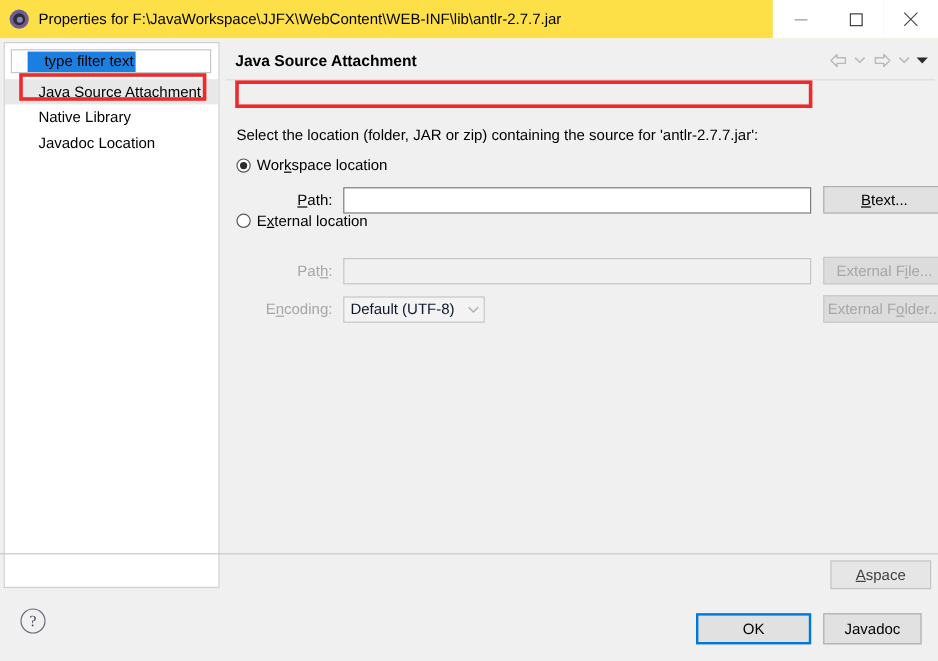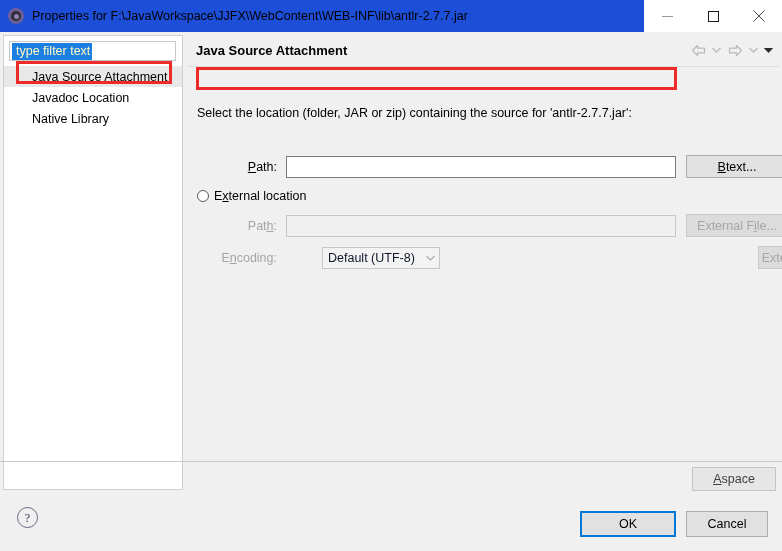--- a/index.html
+++ b/index.html
@@ -15,21 +15,21 @@
     color: #000000;
     overflow: hidden;
     position: relative;
   }
 
   
   .titlebar {
     position: absolute;
     left: 0; top: 0;
     width: 782px; height: 32px;
-    background: #1d4ed8;
+    background: #fde047;
     display: flex;
     align-items: center;
   }
   .app-icon {
     width: 16px; height: 16px;
     margin-left: 8px; margin-right: 8px;
     position: relative;
     flex: 0 0 auto;
   }
   .app-icon .ring {
@@ -97,25 +97,26 @@
     width: 167px; height: 20px;
     border: 1px solid #c8c8c8;
     background: #ffffff;
     box-sizing: border-box;
     display: flex;
     align-items: center;
     padding-left: 2px;
   }
   .filter-text {
     background: #1a7fe0;
-    color: #fef9c3;
+    color: #000000;
     font-size: 12.5px;
     line-height: 15px;
-    padding: 1px 2px 1px 4px;
-    white-space: nowrap;
+    padding: 1px 2px 1px 14px;
+    white-space: nowrap;
+    margin-left: 11px;
   }
   .tree-list {
     position: absolute;
     left: 0; top: 30px;
     width: 178px;
   }
   .tree-item {
     height: 21px;
     display: flex;
     align-items: center;
@@ -194,21 +195,21 @@
 
   
   .radio-row {
     position: absolute;
     display: flex;
     align-items: center;
     font-size: 12.5px;
     white-space: nowrap;
   }
   #row-workspace { left: 9px; top: 96px; }
-  #row-external  { left: 9px; top: 154px; }
+  #row-external  { left: 9px; top: 142px; }
 
   .radio {
     width: 12px; height: 12px;
     border-radius: 50%;
     border: 1px solid #5a5a5a;
     background: #ffffff;
     box-sizing: border-box;
     position: relative;
     margin-right: 5px;
     flex: 0 0 auto;
@@ -225,21 +226,21 @@
 
   
   .field-row {
     position: absolute;
     display: flex;
     align-items: center;
     font-size: 12.5px;
   }
   #row-ws-path  { left: 9px; top: 120px; width: 578px; }
   #row-ex-path  { left: 9px; top: 179px; width: 578px; }
-  #row-ex-enc   { left: 9px; top: 211px; width: 578px; gap: 36px; }
+  #row-ex-enc   { left: 9px; top: 211px; width: 578px; }
 
   .field-label {
     width: 80px;
     text-align: right;
     padding-right: 9px;
     white-space: nowrap;
     flex: 0 0 auto;
   }
   .text-input {
     height: 22px;
@@ -392,24 +393,24 @@
 
   <div class="tree-panel">
     <div class="filter-box">
       <span class="filter-text">type filter text</span>
     </div>
     <div class="tree-list">
       <div class="tree-item selected">
         <span>Java Source Attachment</span>
       </div>
       <div class="tree-item">
-        <span>Javadoc Location</span>
+        <span>Native Library</span>
       </div>
       <div class="tree-item">
-        <span>Native Library</span>
+        <span>Javadoc Location</span>
       </div>
     </div>
   </div>
 
   <div class="content-panel">
     <div class="content-header">
       <div class="content-title">Java Source Attachment</div>
       <div class="nav-icons">
         <div class="nav-btn">
           <svg width="15" height="13" viewBox="0 0 15 13">
@@ -435,20 +436,24 @@
           <svg width="11" height="7" viewBox="0 0 11 7">
             <path d="M0.8 1 L5.5 6 L10.2 1 Z" fill="#2b2b2b"></path>
           </svg>
         </div>
       </div>
     </div>
     <div class="header-sep"></div>
 
     <div class="desc-text">Select the location (folder, JAR or zip) containing the source for 'antlr-2.7.7.jar':</div>
 
+    <div class="radio-row" id="row-workspace">
+      <span class="radio checked"></span>
+      <span><span>Wor</span><span class="u">k</span><span>space location</span></span>
+    </div>
 
     <div class="field-row" id="row-ws-path">
       <span class="field-label"><span class="u">P</span><span>ath:</span></span>
       <span class="text-input"></span>
       <span class="btn">
           <span class="u">B</span>
           <span>text...</span>
         </span>
     </div>
 
@@ -491,16 +496,16 @@
 </div>
 
 <div class="panel-sep"></div>
 
 <div class="footer">
   <div class="help-icon">
     <span>?</span>
   </div>
 </div>
 <div class="footer-btn" id="btn-ok">OK</div>
-<div class="footer-btn" id="btn-cancel">Cancel</div>
+<div class="footer-btn" id="btn-cancel">Javadoc</div>
 
 <div class="redbox" id="redbox-tree"></div>
 <div class="redbox" id="redbox-desc"></div>
 
 </body></html>

